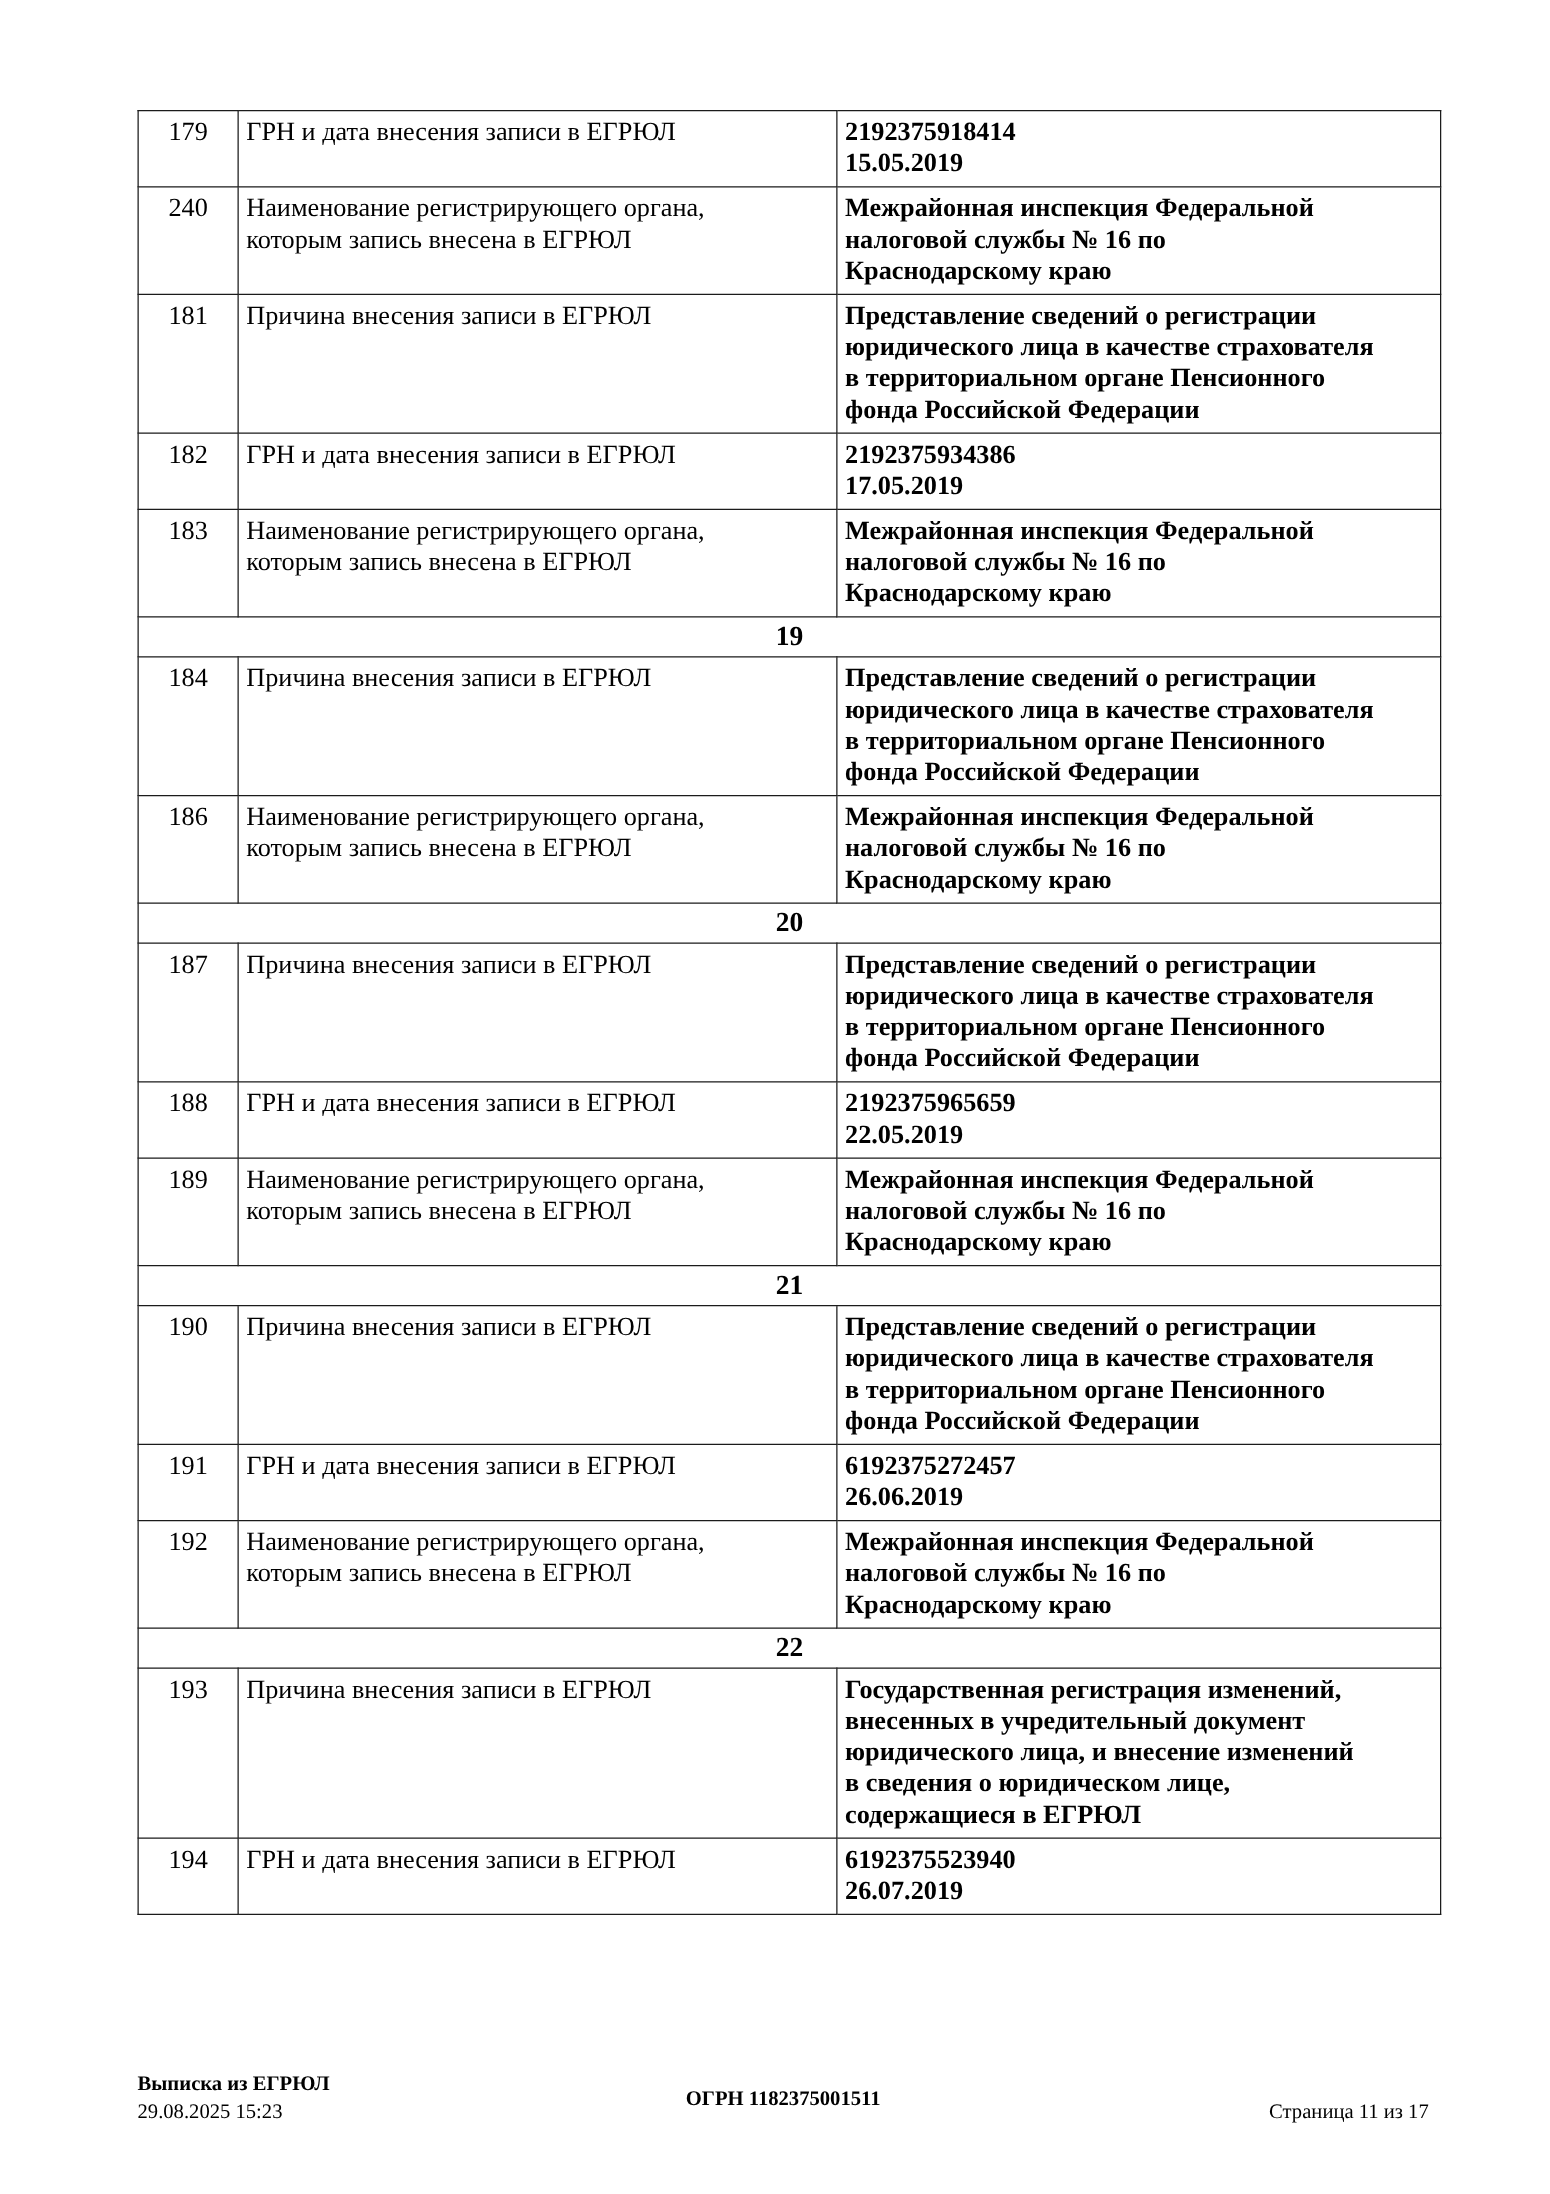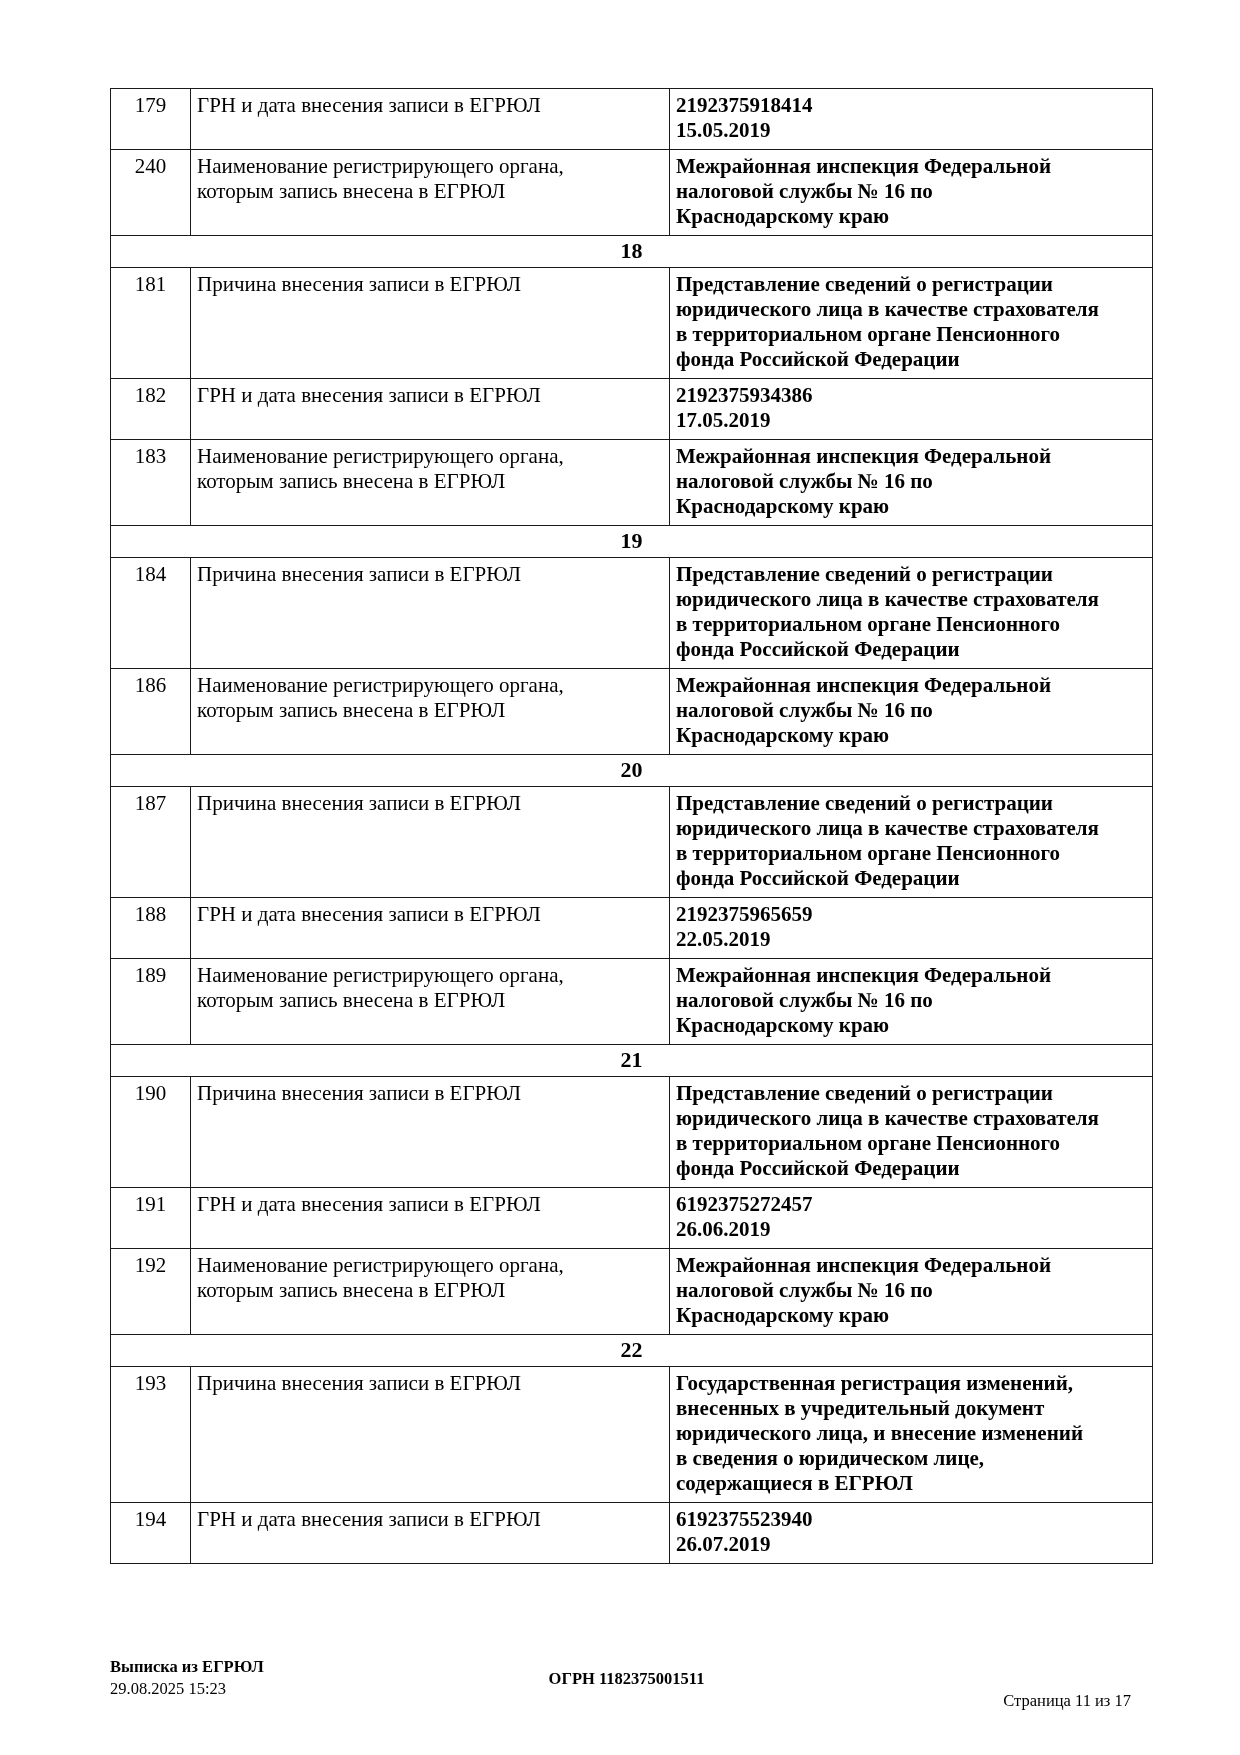--- a/index.html
+++ b/index.html
@@ -54,21 +54,21 @@
   .footer-left { position: absolute; left: 0; top: 0; }
   .footer-doc-title { font-weight: bold; }
   .footer-center {
     position: absolute;
     left: 0;
     top: 12px;
     width: 100%;
     text-align: center;
     font-weight: bold;
   }
-  .footer-right { position: absolute; right: 12px; top: 22px; margin-top: 12px; }
+  .footer-right { position: absolute; right: 0; top: 22px; }
 </style>
 </head>
 <body>
 
 <table class="egrul-table">
   <colgroup>
     <col style="width:80px">
     <col style="width:479px">
     <col style="width:483px">
   </colgroup>
@@ -87,23 +87,20 @@
         <td class="cell-num">240</td>
         <td class="cell-label">
           <div>Наименование регистрирующего органа,</div>
           <div>которым запись внесена в ЕГРЮЛ</div>
         </td>
         <td class="cell-value">
           <div>Межрайонная инспекция Федеральной</div>
           <div>налоговой службы № 16 по</div>
           <div>Краснодарскому краю</div>
         </td>
-      </tr>
-      <tr class="section-row">
-        <td colspan="3">18</td>
       </tr>
       <tr>
         <td class="cell-num">181</td>
         <td class="cell-label">
           <div>Причина внесения записи в ЕГРЮЛ</div>
         </td>
         <td class="cell-value">
           <div>Представление сведений о регистрации</div>
           <div>юридического лица в качестве страхователя</div>
           <div>в территориальном органе Пенсионного</div>

